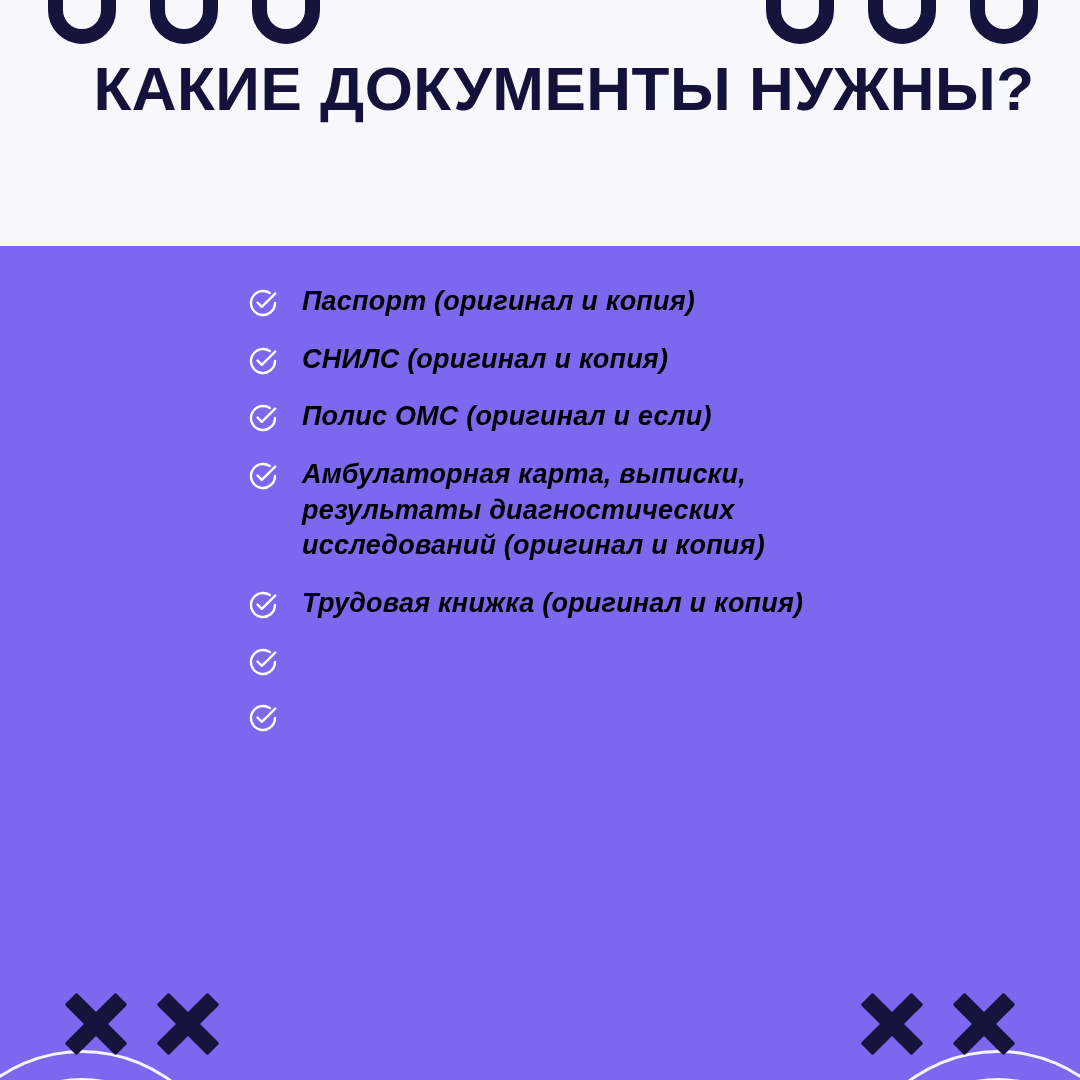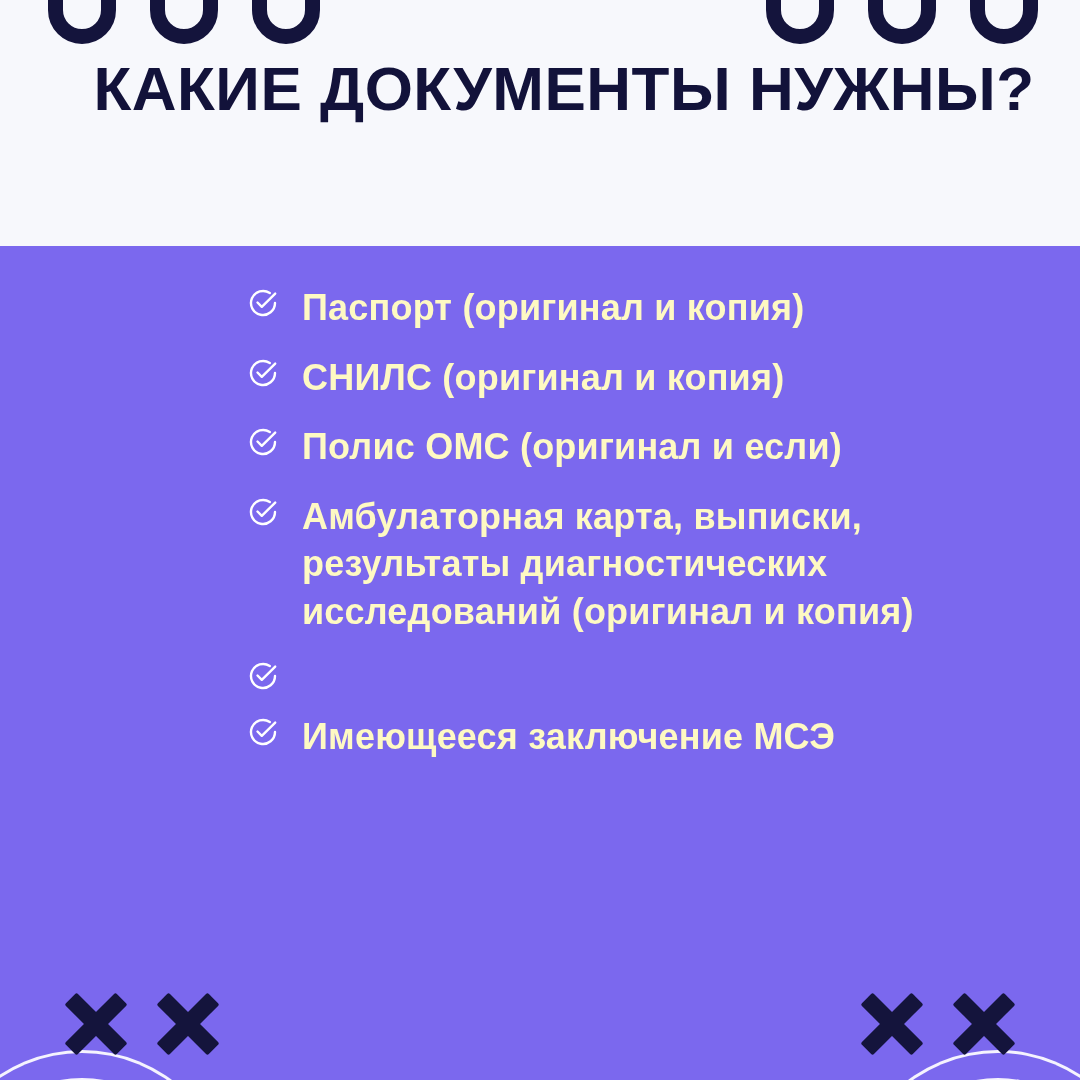--- a/index.html
+++ b/index.html
@@ -146,27 +146,28 @@
   .check-icon {
     flex: 0 0 auto;
     width: 30px;
     height: 30px;
     margin-right: 24px;
     margin-top: 4px;
     color: #FFFFFF;
   }
   .check-icon svg { display: block; }
   .check-text {
-    color: #fef9c3;
-    font-size: 36px;
+    color: #000000;
+    font-size: 27px;
     font-weight: 700;
     line-height: 1.32;
     letter-spacing: 0.2px;
     white-space: pre-line;
     font-family: "Liberation Sans", sans-serif;
+    font-style: italic;
   }
 </style>
 </head>
 <body>
 
 <div class="poster">
 
   <div class="body-area">
 
     <div class="arcs left">
@@ -220,39 +221,47 @@
             <path d="M9.5 14.5l4.3 4.3L27.2 5.6" stroke="#FFFFFF" stroke-width="2.4" fill="none" stroke-linecap="round" stroke-linejoin="round"></path>
           </svg>
         </span>
         <span class="check-text">Амбулаторная карта, выписки,
 результаты диагностических
 исследований (оригинал и копия)</span>
       </div>
 
 
 
-
-      <div class="check-item">
-        <span class="check-icon">
-          <svg width="30" height="30" viewBox="0 0 30 30" fill="none">
-            <path d="M27 15a12 12 0 1 1-5.2-9.9" stroke="#FFFFFF" stroke-width="2.4" fill="none" stroke-linecap="round"></path>
-            <path d="M9.5 14.5l4.3 4.3L27.2 5.6" stroke="#FFFFFF" stroke-width="2.4" fill="none" stroke-linecap="round" stroke-linejoin="round"></path>
-          </svg>
-        </span>
-      </div>
-
-
-      <div class="check-item">
-        <span class="check-icon">
-          <svg width="30" height="30" viewBox="0 0 30 30" fill="none">
-            <path d="M27 15a12 12 0 1 1-5.2-9.9" stroke="#FFFFFF" stroke-width="2.4" fill="none" stroke-linecap="round"></path>
-            <path d="M9.5 14.5l4.3 4.3L27.2 5.6" stroke="#FFFFFF" stroke-width="2.4" fill="none" stroke-linecap="round" stroke-linejoin="round"></path>
-          </svg>
-        </span>
-        <span class="check-text">Имеющееся заключение МСЭ</span>
+      <div class="check-item">
+        <span class="check-icon">
+          <svg width="30" height="30" viewBox="0 0 30 30" fill="none">
+            <path d="M27 15a12 12 0 1 1-5.2-9.9" stroke="#FFFFFF" stroke-width="2.4" fill="none" stroke-linecap="round"></path>
+            <path d="M9.5 14.5l4.3 4.3L27.2 5.6" stroke="#FFFFFF" stroke-width="2.4" fill="none" stroke-linecap="round" stroke-linejoin="round"></path>
+          </svg>
+        </span>
+        <span class="check-text">Трудовая книжка (оригинал и копия)</span>
+      </div>
+
+      <div class="check-item">
+        <span class="check-icon">
+          <svg width="30" height="30" viewBox="0 0 30 30" fill="none">
+            <path d="M27 15a12 12 0 1 1-5.2-9.9" stroke="#FFFFFF" stroke-width="2.4" fill="none" stroke-linecap="round"></path>
+            <path d="M9.5 14.5l4.3 4.3L27.2 5.6" stroke="#FFFFFF" stroke-width="2.4" fill="none" stroke-linecap="round" stroke-linejoin="round"></path>
+          </svg>
+        </span>
+      </div>
+
+
+      <div class="check-item">
+        <span class="check-icon">
+          <svg width="30" height="30" viewBox="0 0 30 30" fill="none">
+            <path d="M27 15a12 12 0 1 1-5.2-9.9" stroke="#FFFFFF" stroke-width="2.4" fill="none" stroke-linecap="round"></path>
+            <path d="M9.5 14.5l4.3 4.3L27.2 5.6" stroke="#FFFFFF" stroke-width="2.4" fill="none" stroke-linecap="round" stroke-linejoin="round"></path>
+          </svg>
+        </span>
       </div>
 
     </div>
 
     <div class="x-group left">
       <div class="x-mark"></div>
       <div class="x-mark"></div>
     </div>
     <div class="x-group right">
       <div class="x-mark"></div>

